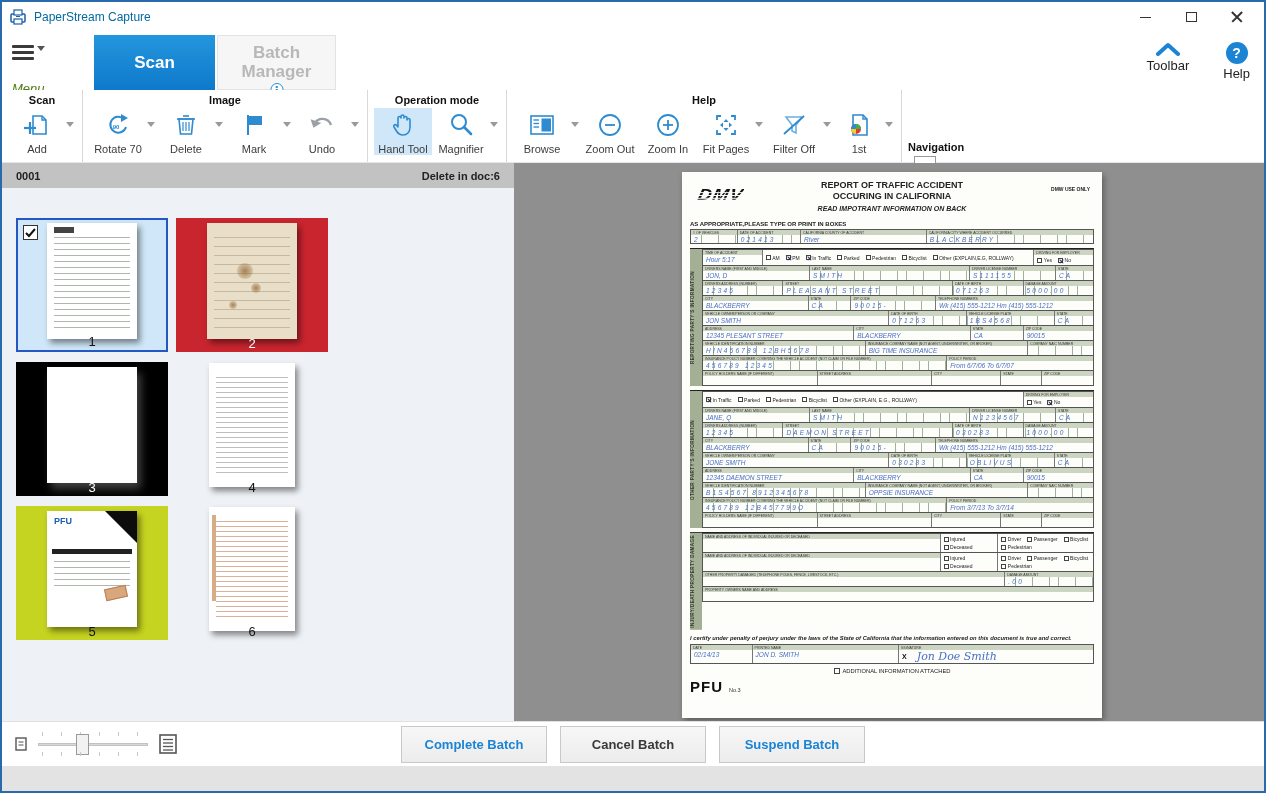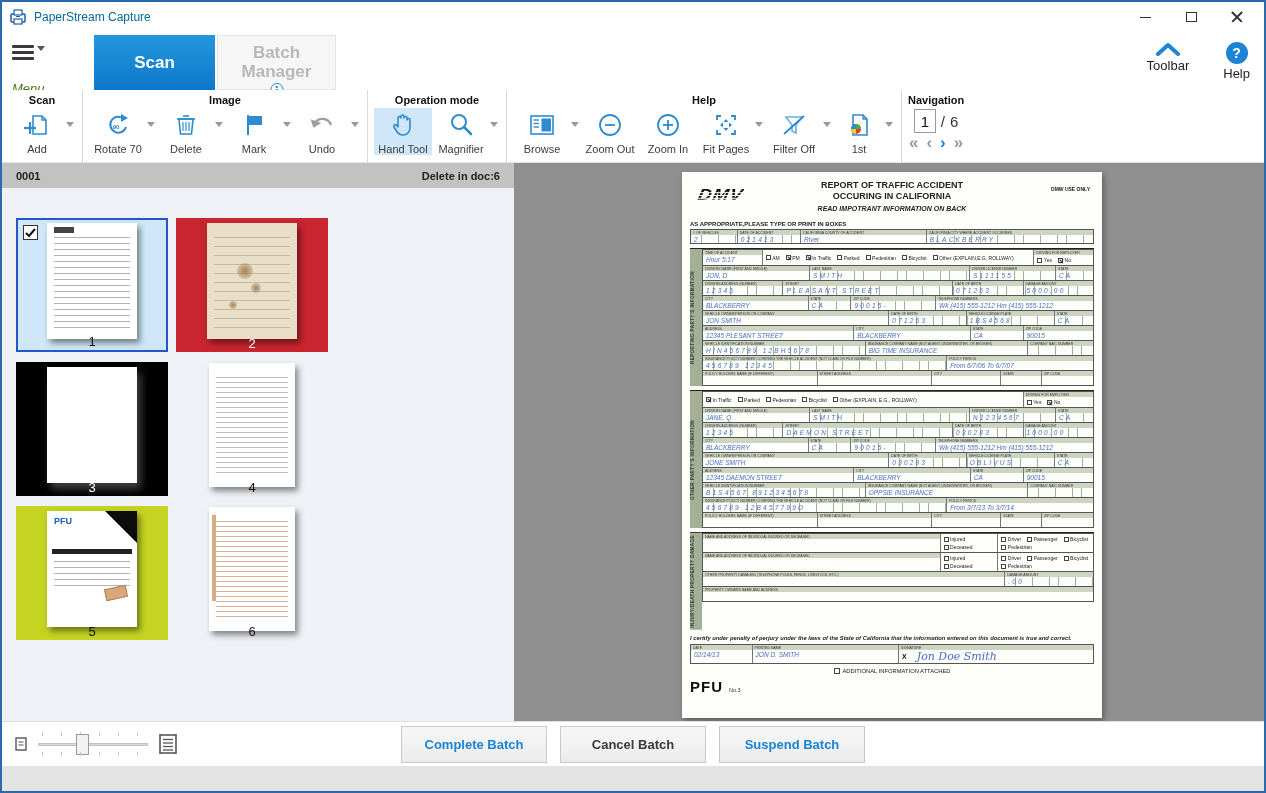--- a/index.html
+++ b/index.html
@@ -384,21 +384,21 @@
                 </svg>
               </span>
             <span class="rlabel">1st</span>
           </div>
           <span class="caret"></span>
         </div>
       </div>
     </div>
 
 
-    <div class="rgroup" style="border-right:none;">
+    <div class="rgroup" style="border-right:none;margin-top:47px;">
       <div class="rgroup-label">Navigation</div>
       <div class="nav-line">
         <span class="nav-count-box">1</span>
         <span class="nav-sep">/</span>
         <span class="nav-sep">6</span>
       </div>
       <div class="nav-arrows">
         <span class="nav-arrow">«</span>
         <span class="nav-arrow">‹</span>
         <span class="nav-arrow active">›</span>

